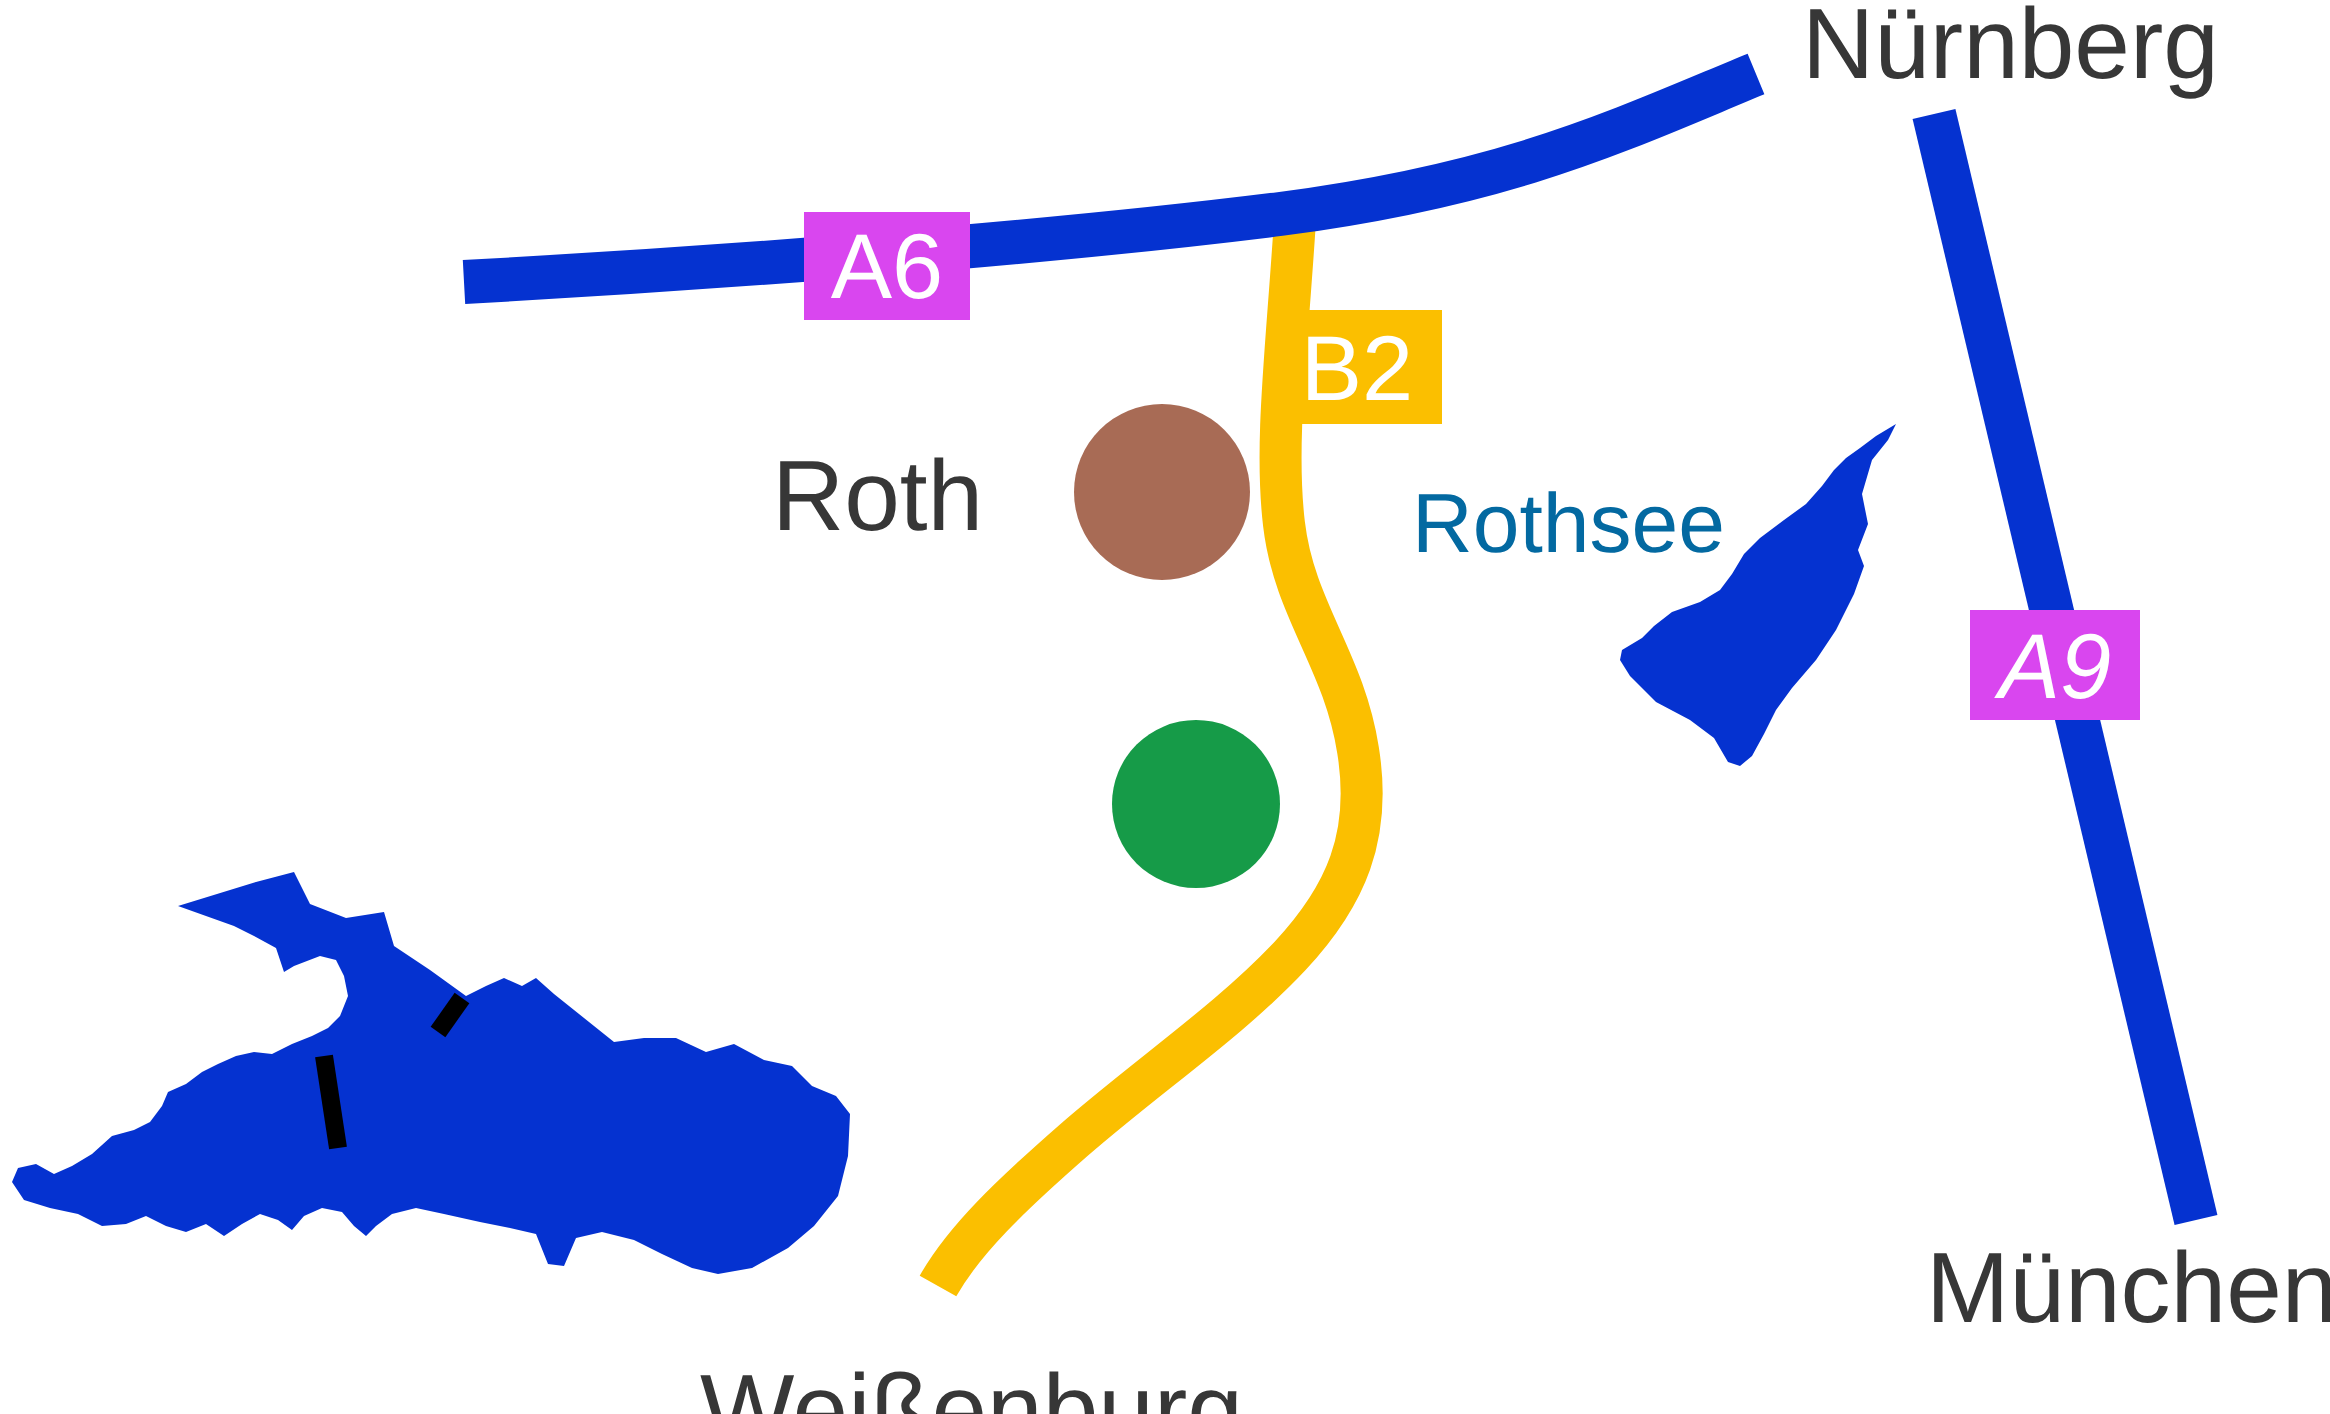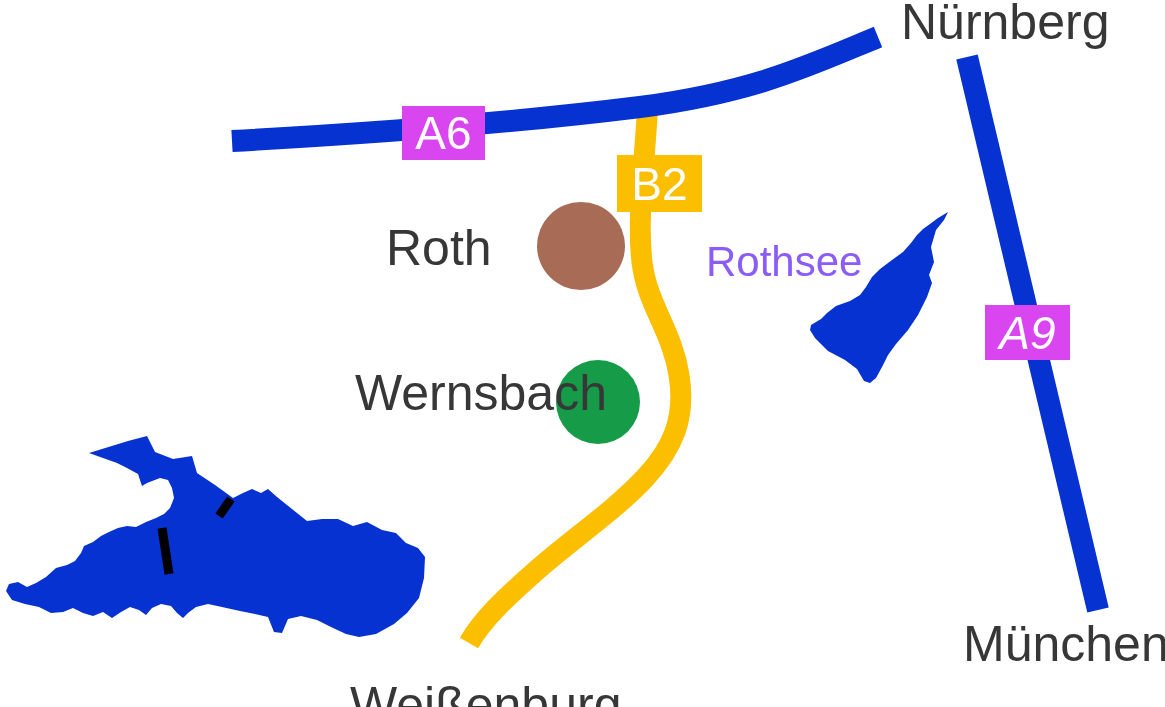--- a/index.html
+++ b/index.html
@@ -25,34 +25,34 @@
     position: absolute;
     font-size: 50px;
     line-height: 1;
     color: #373737;
     white-space: nowrap;
   }
   .lake-label {
     position: absolute;
     font-size: 42px;
     line-height: 1;
-    color: #8b5cf6;
+    color: #0369a1;
     white-space: nowrap;
   }
   .road-badge {
     position: absolute;
     display: flex;
     align-items: center;
     justify-content: center;
     color: #ffffff;
     font-size: 46px;
     line-height: 1;
   }
   .badge-motorway { background: #d946ef; }
-  .badge-federal  { background: #fbbf00; }
+  .badge-federal  { background: #fbbf00; margin-left: 19px; }
   .badge-a6 { left: 402px; top: 106px; width: 83px; height: 54px; }
   .badge-b2 { left: 617px; top: 155px; width: 85px; height: 57px; }
   .badge-a9 { left: 985px; top: 305px; width: 85px; height: 55px; font-style: italic; }
   .label-heilbronn   { left: 22px;  top: 116px; }
   .label-nuernberg   { left: 901px; top: -3px;  }
   .label-roth        { left: 386px; top: 223px; }
   .label-wernsbach   { left: 355px; top: 368px; }
   .label-weissenburg { left: 350px; top: 680px; text-align: right; }
   .label-muenchen    { left: 963px; top: 619px; }
   .label-brombachsee { left: 24px;  top: 386px; }
@@ -110,19 +110,18 @@
   </div>
   <div class="road-badge badge-federal badge-b2">
     <span>B2</span>
   </div>
   <div class="road-badge badge-motorway badge-a9">
     <span>A9</span>
   </div>
 
   <div class="city-label label-nuernberg">Nürnberg</div>
   <div class="city-label label-roth">Roth</div>
-  <div class="city-label label-wernsbach">Wernsbach</div>
   <div class="city-label label-weissenburg">Weißenburg</div>
   <div class="city-label label-muenchen">München</div>
 
   <div class="lake-label label-rothsee">Rothsee</div>
 
 </div>
 
 </body></html>

